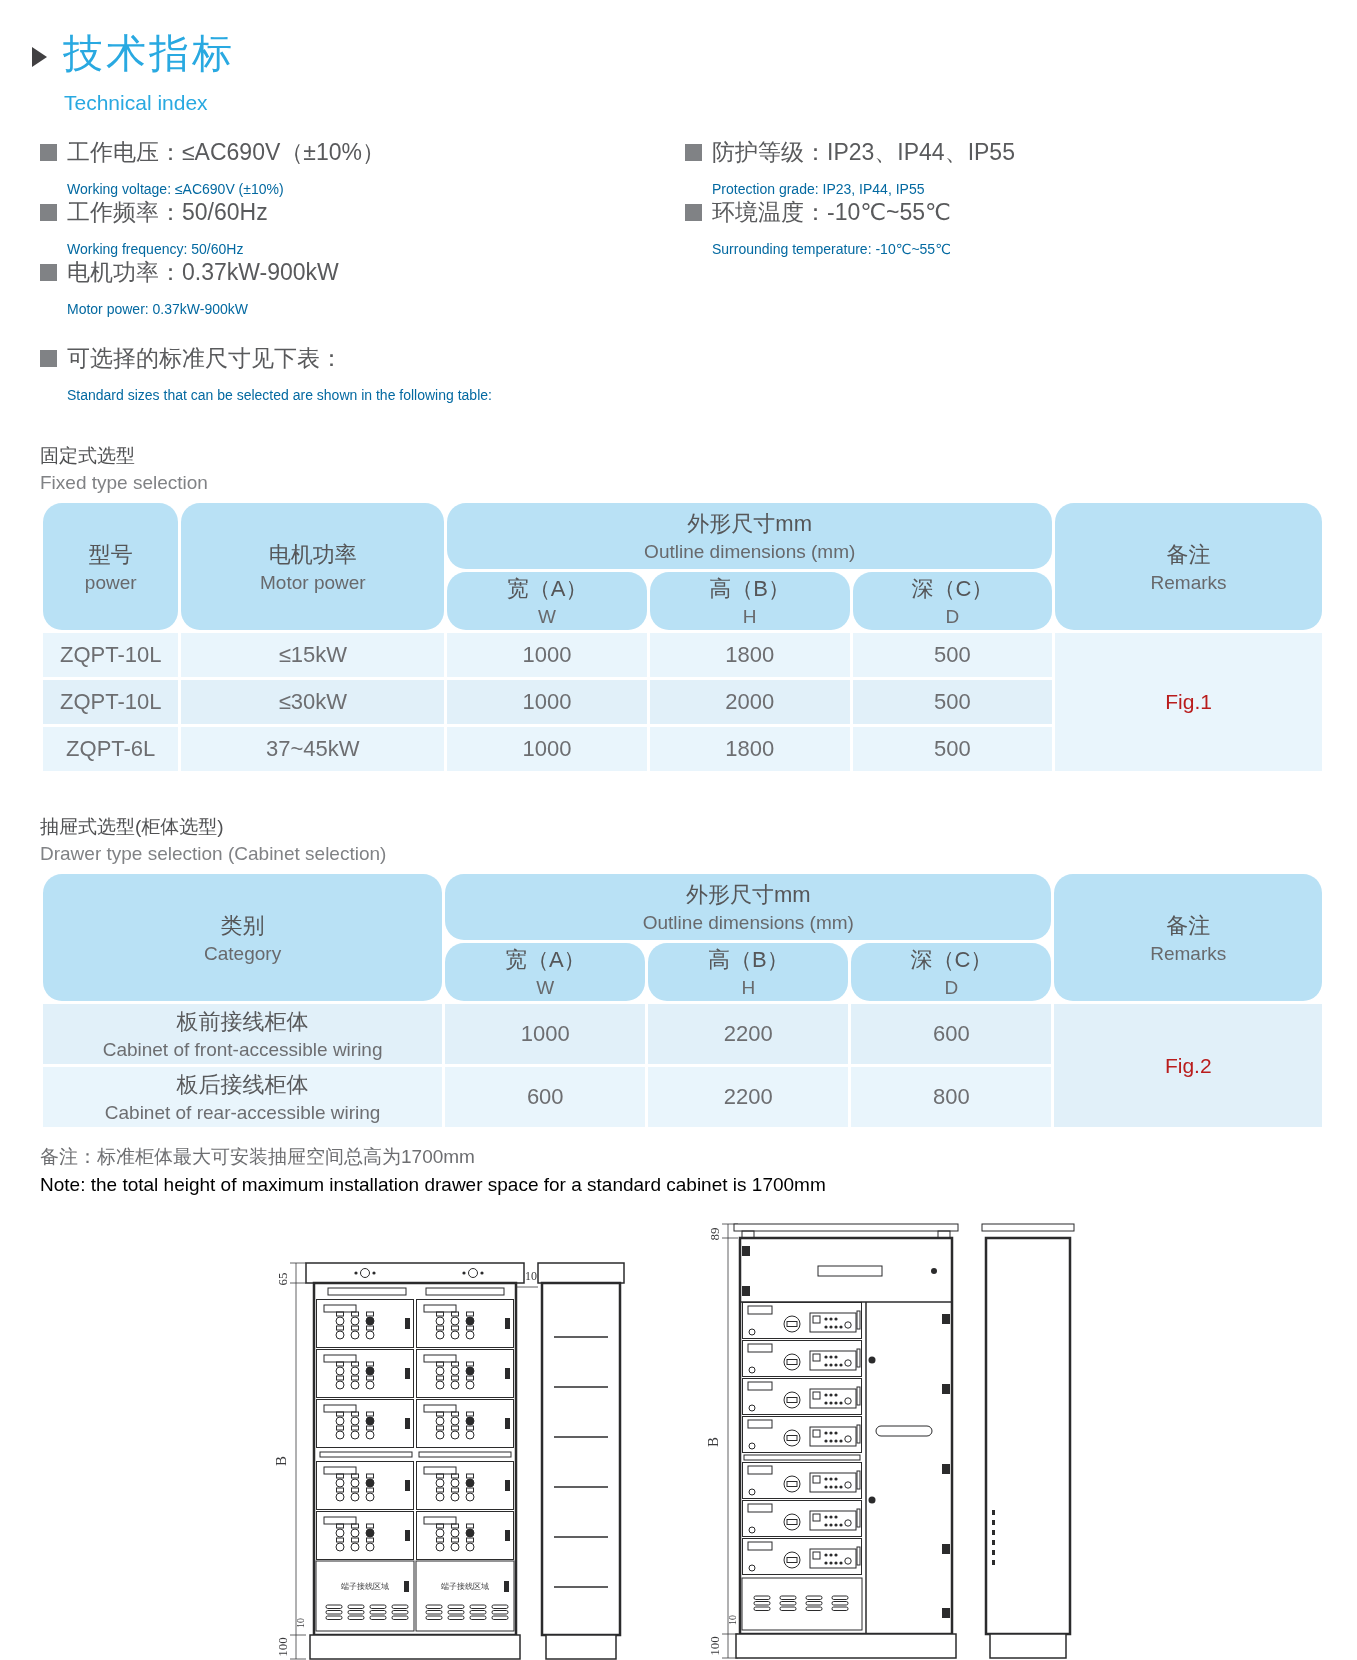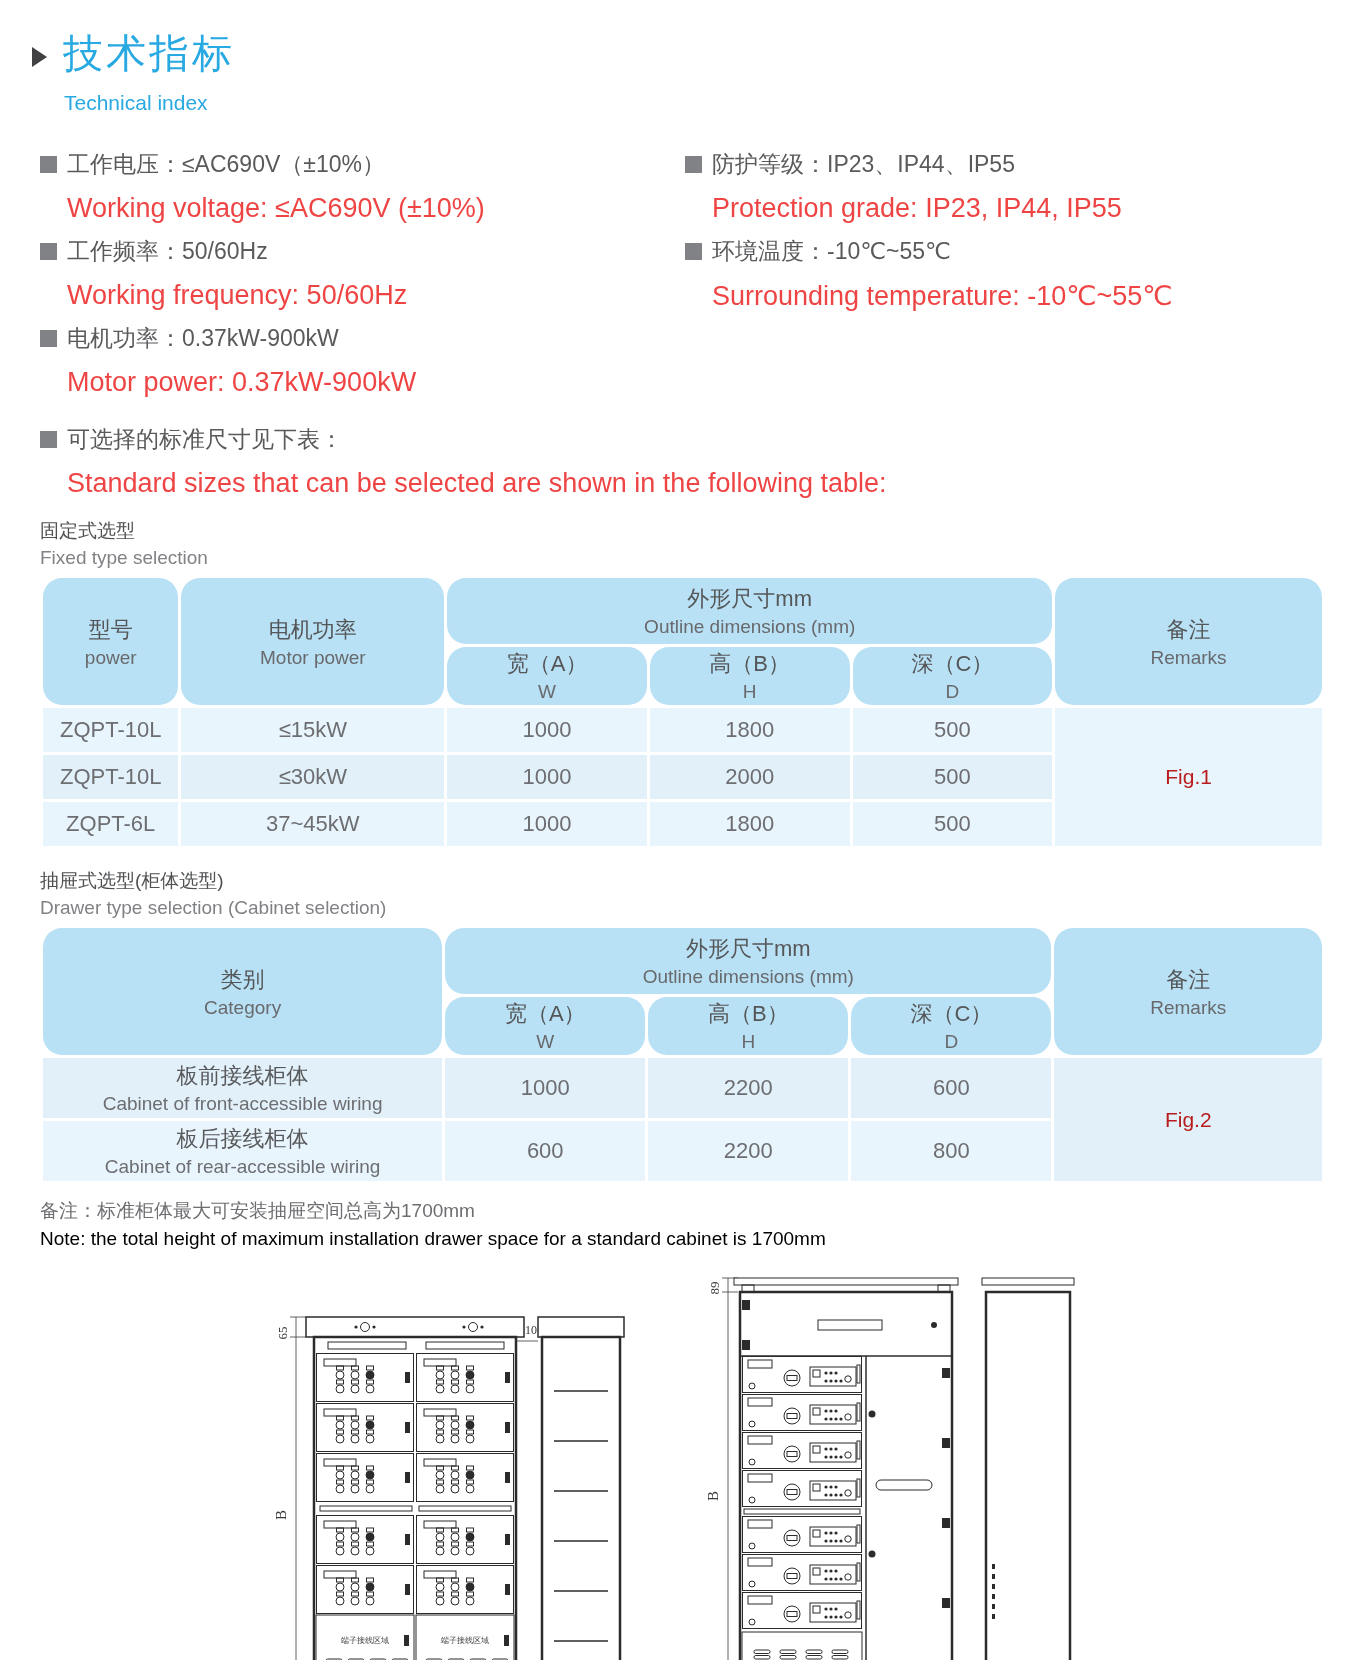--- a/index.html
+++ b/index.html
@@ -11,27 +11,27 @@
   .title-row { display:flex; align-items:center; }
   .tri { width:0; height:0; border-left:15px solid #414042; border-top:10px solid transparent; border-bottom:10px solid transparent; margin:6px 16px 0 -8px; }
   .title-cn { color:#29a9e1; font-size:40px; font-weight:400; letter-spacing:3px; }
   .title-en { color:#29a9e1; font-size:21px; margin:10px 0 0 24px; }
 
   
   .specs-grid { display:flex; margin-top:22px; }
   .spec-col-left { width:645px; }
   .spec-col-right { flex:1; }
   .cn-line { display:flex; align-items:center; font-size:23px; color:#595a5c; margin-top:20px; }
-  .cn-line:first-child { margin-top:12px; }
+  .cn-line:first-child { margin-top:0; }
   .bullet { width:17px; height:17px; background:#808285; margin-right:10px; flex:none; }
-  .en-line { font-size:27px; color:#ef4444; margin:13px 0 0 27px; }
+  .en-line { font-size:14px; color:#0369a1; margin:13px 0 0 27px; }
   .spec-full { margin-top:26px; }
 
   
-  .sec-cn { font-size:19px; color:#4f5052; margin-top:19px; }
+  .sec-cn { font-size:19px; color:#4f5052; margin-top:40px; }
   .sec-en { font-size:19px; color:#808285; margin-top:3px; }
 
   
   table { border-collapse:separate; border-spacing:3px; table-layout:fixed; width:1285px; margin-top:6px; }
   th, td { text-align:center; vertical-align:middle; padding:2px; }
   th { background:#b9e1f5; font-weight:400; color:#555658;border-radius:19px; }
   .h-cn { font-size:22px; }
   .h-en { font-size:19px; color:#68696c; margin-top:2px; }
   .hdr-top { height:66px; }
   .hdr-sub th { height:56px; }

